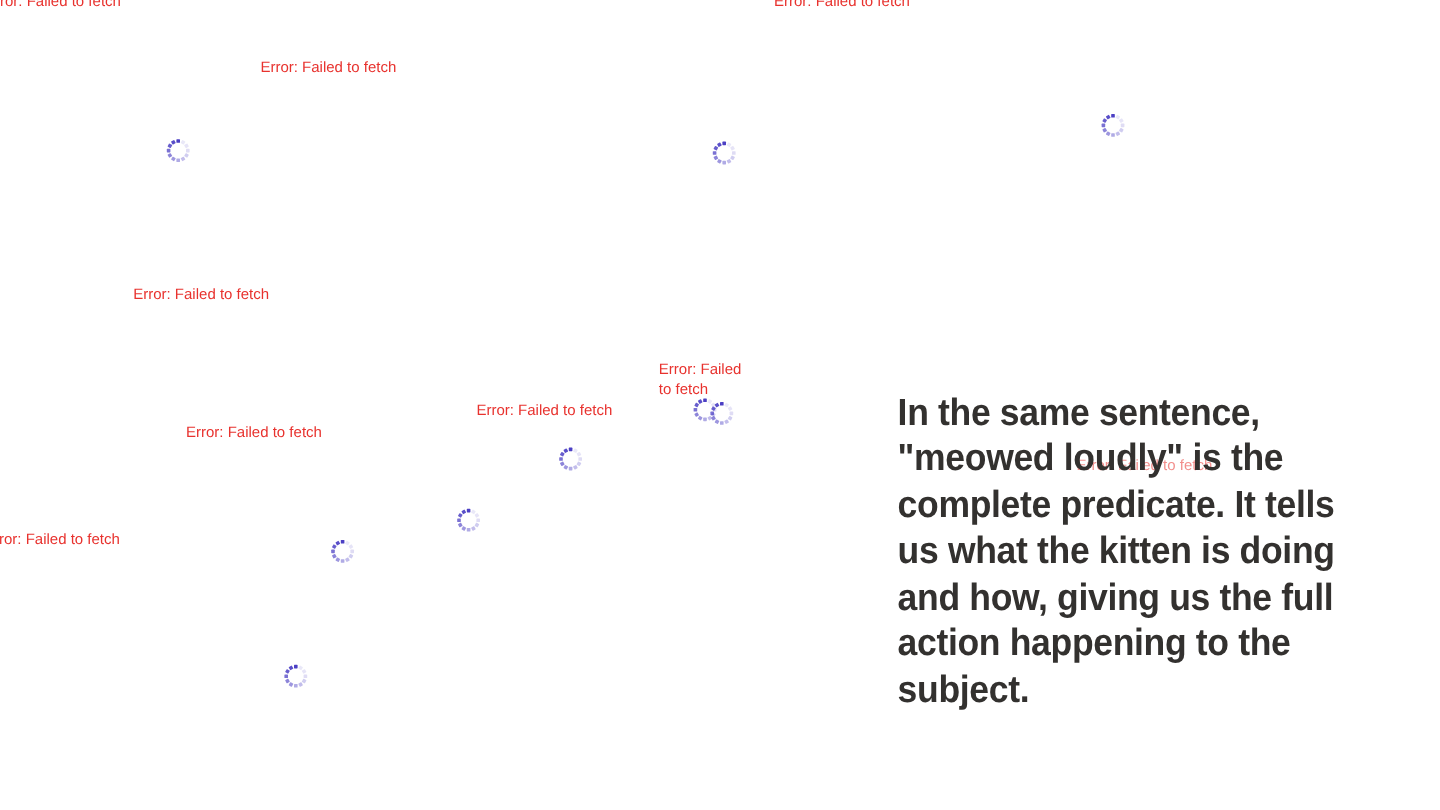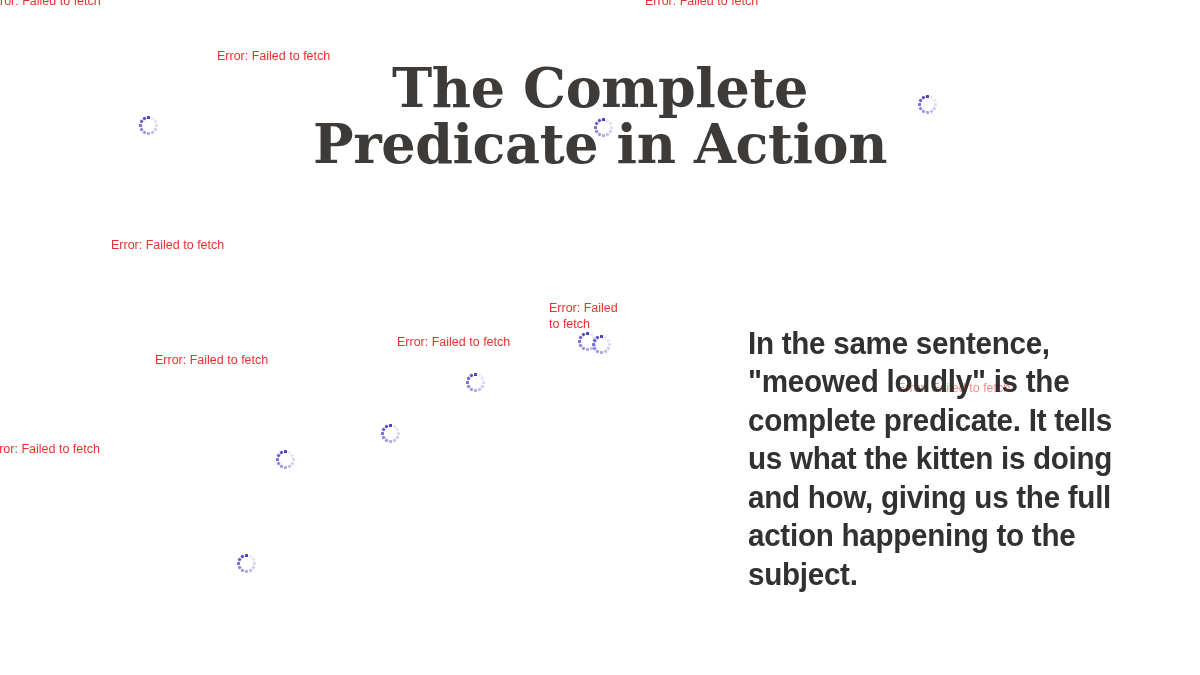--- a/index.html
+++ b/index.html
@@ -227,17 +227,16 @@
         <i style="background: rgb(75, 63, 196);"></i>
         <i style="background: rgb(75, 63, 196);"></i>
         <i style="background: rgb(75, 63, 196);"></i>
         <i style="background: rgb(75, 63, 196);"></i>
         <i style="background: rgb(75, 63, 196);"></i>
         <i style="background: rgb(75, 63, 196);"></i>
         <i style="background: rgb(75, 63, 196);"></i>
       </div>
     </div>
 
-  <h1 id="page-title" style="color: rgb(61, 58, 55);">The Complete Predicate in Action</h1>
 
   <p id="body-paragraph" style="color: rgb(51, 49, 47);">In the same sentence, "meowed loudly" is the complete predicate. It tells us what the kitten is doing and how, giving us the full action happening to the subject.</p>
 
 </div>
 
 </body></html>

